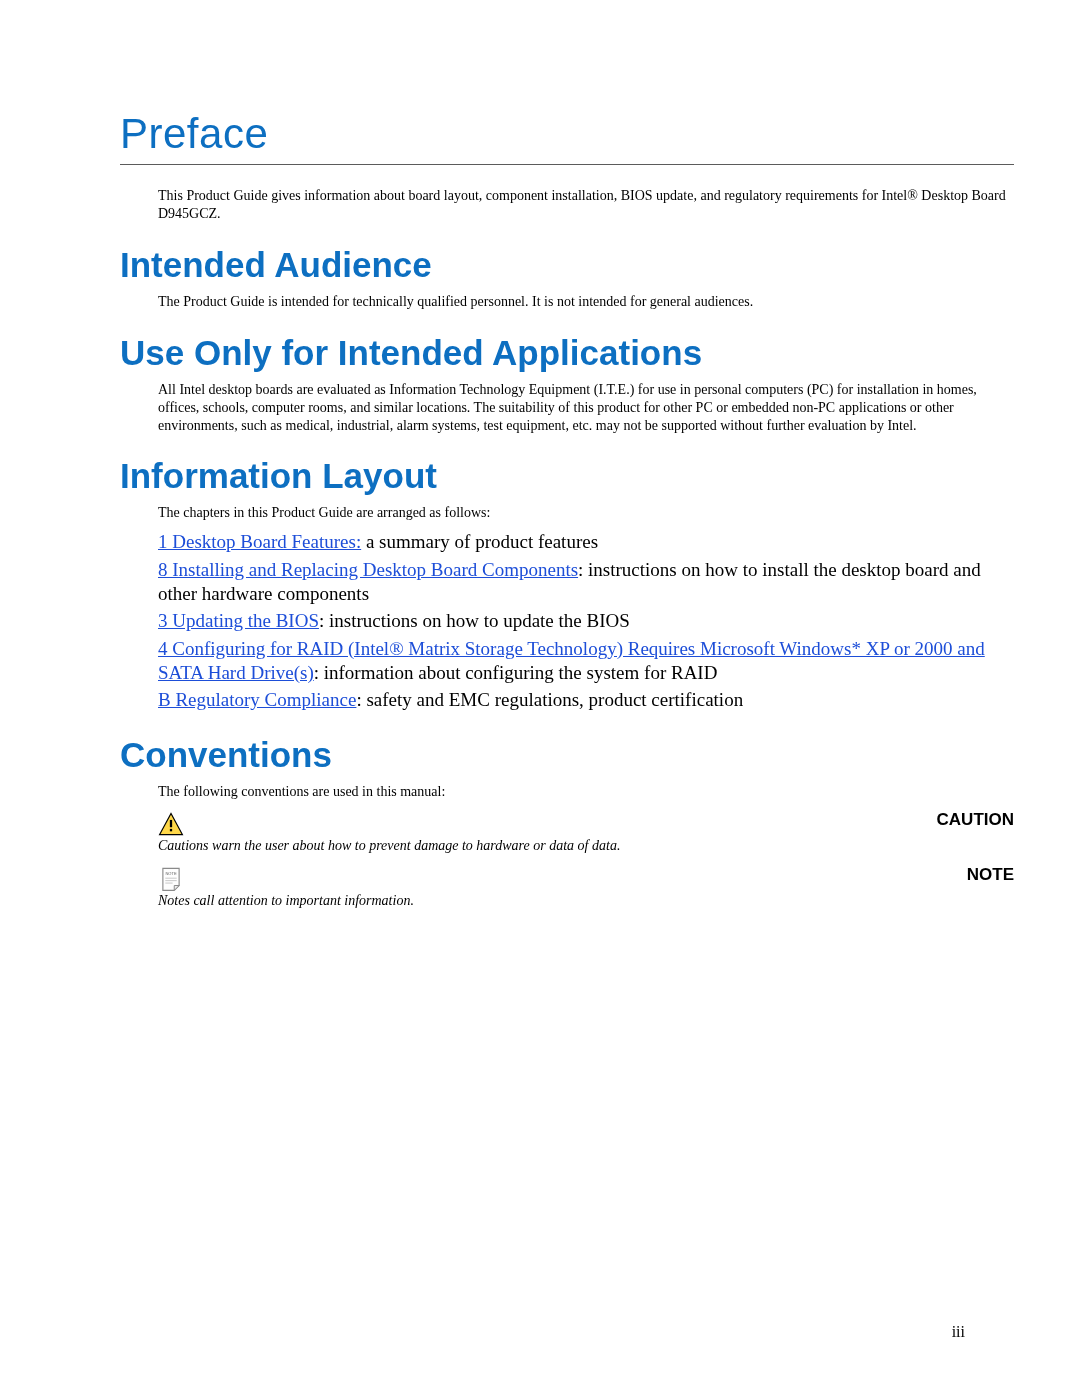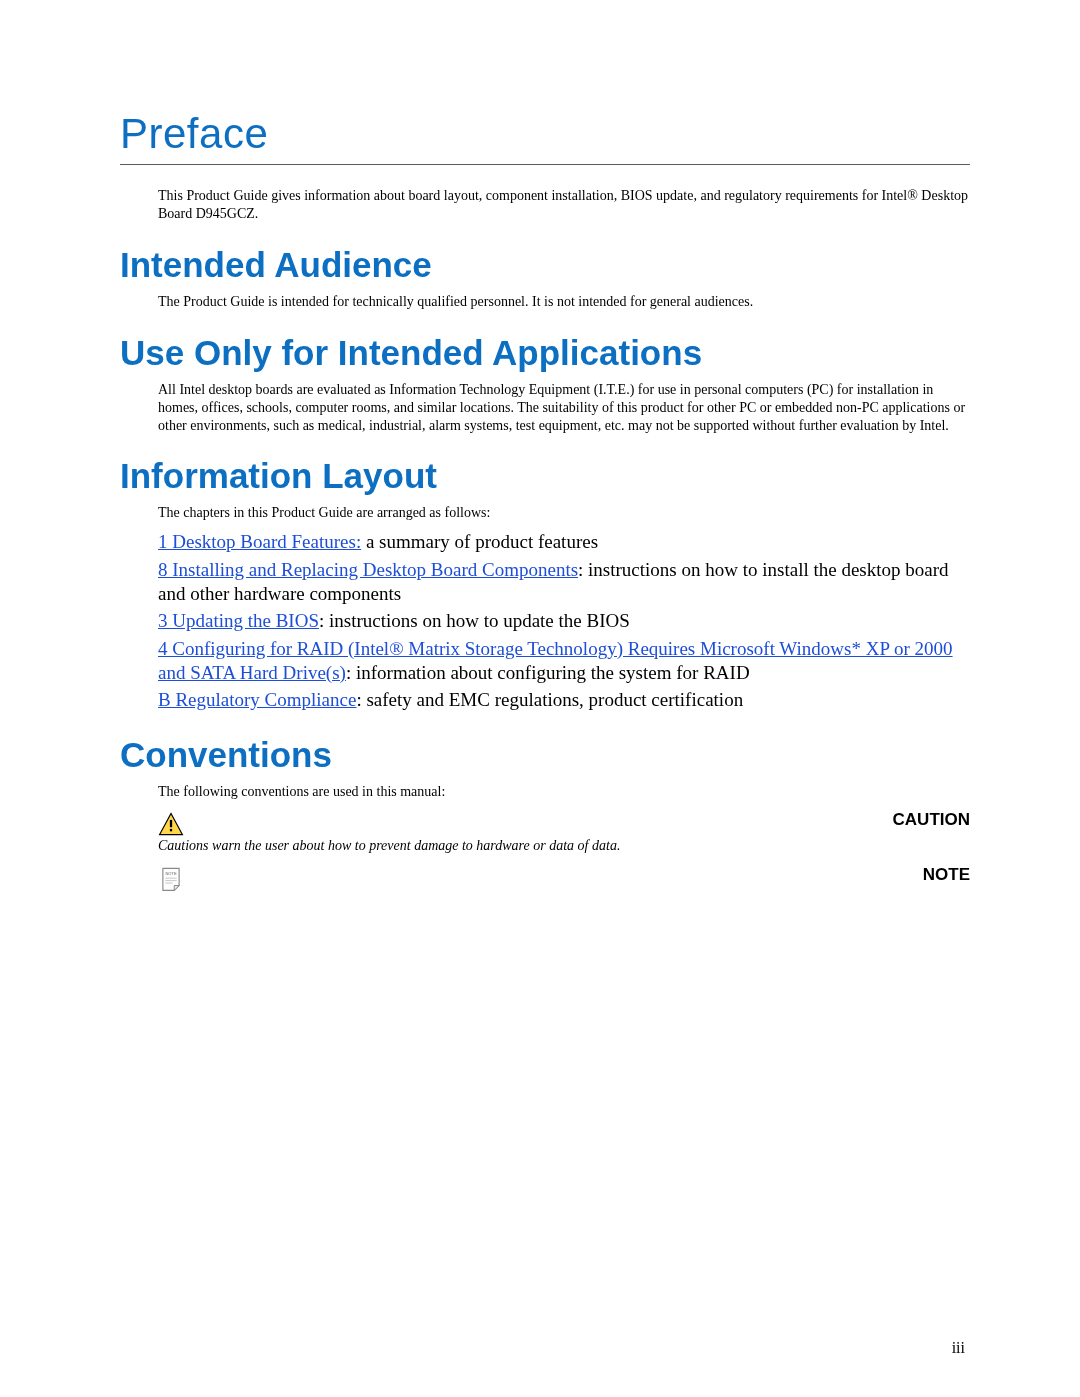--- a/index.html
+++ b/index.html
@@ -4,21 +4,21 @@
 <style>
   body {
     margin: 0;
     padding: 0;
     background: #fff;
     font-family: "Times New Roman", Times, serif;
     color: #000;
     width: 1080px;
   }
   .page {
-    padding: 110px 110px 60px 120px;
+    padding: 110px 66px 60px 120px;
     box-sizing: border-box;
     width: 1080px;
     min-height: 1397px;
     position: relative;
   }
   h1.title {
     font-family: "Segoe UI", "Helvetica Neue", Arial, sans-serif;
     font-weight: 400;
     font-size: 42px;
     color: #0d6fc1;
@@ -72,21 +72,21 @@
     font-family: Arial, sans-serif;
     font-weight: 700;
     font-size: 17px;
   }
   .italic {
     font-style: italic;
   }
   .page-num {
     position: absolute;
     right: 115px;
-    bottom: 40px;
+    bottom: 56px;
     font-size: 16px;
     font-family: "Times New Roman", Times, serif;
   }
 </style>
 </head>
 <body>
 
 <div class="page">
 
   <h1 class="title">Preface</h1>
@@ -149,16 +149,17 @@
           <path d="M6 3 H26 V24 L20 30 H6 Z" fill="#fefefe" stroke="#8a8a8a" stroke-width="1.4"></path>
           <path d="M20 30 V24 H26 Z" fill="#eee" stroke="#8a8a8a" stroke-width="1.2"></path>
           <text x="16" y="11" font-size="5" font-family="Arial" text-anchor="middle" fill="#666">NOTE</text>
           <line x1="9" y1="15" x2="23" y2="15" stroke="#bbb" stroke-width="1"></line>
           <line x1="9" y1="18" x2="23" y2="18" stroke="#bbb" stroke-width="1"></line>
           <line x1="9" y1="21" x2="18" y2="21" stroke="#bbb" stroke-width="1"></line>
         </svg>
       </span>
       <span class="conv-label">NOTE</span>
     </div>
+    <p class="italic" style="margin-left:0;">Notes call attention to important information.</p>
   </div>
 
   <div class="page-num">iii</div>
 </div>
 
 </body></html>

